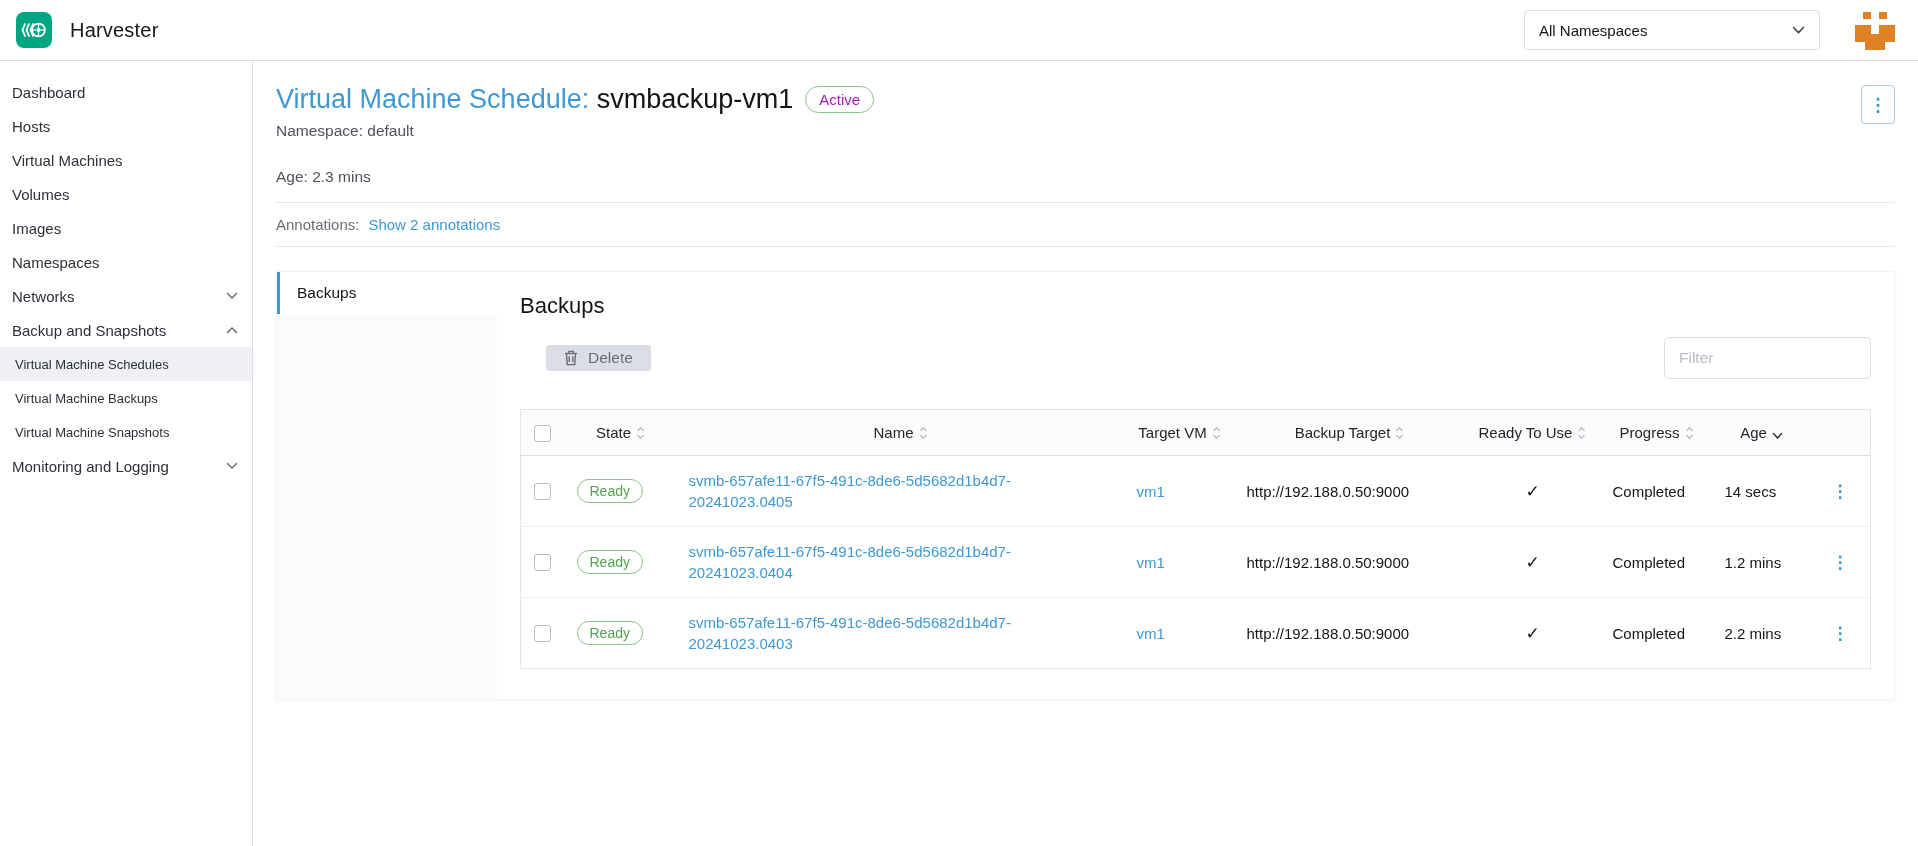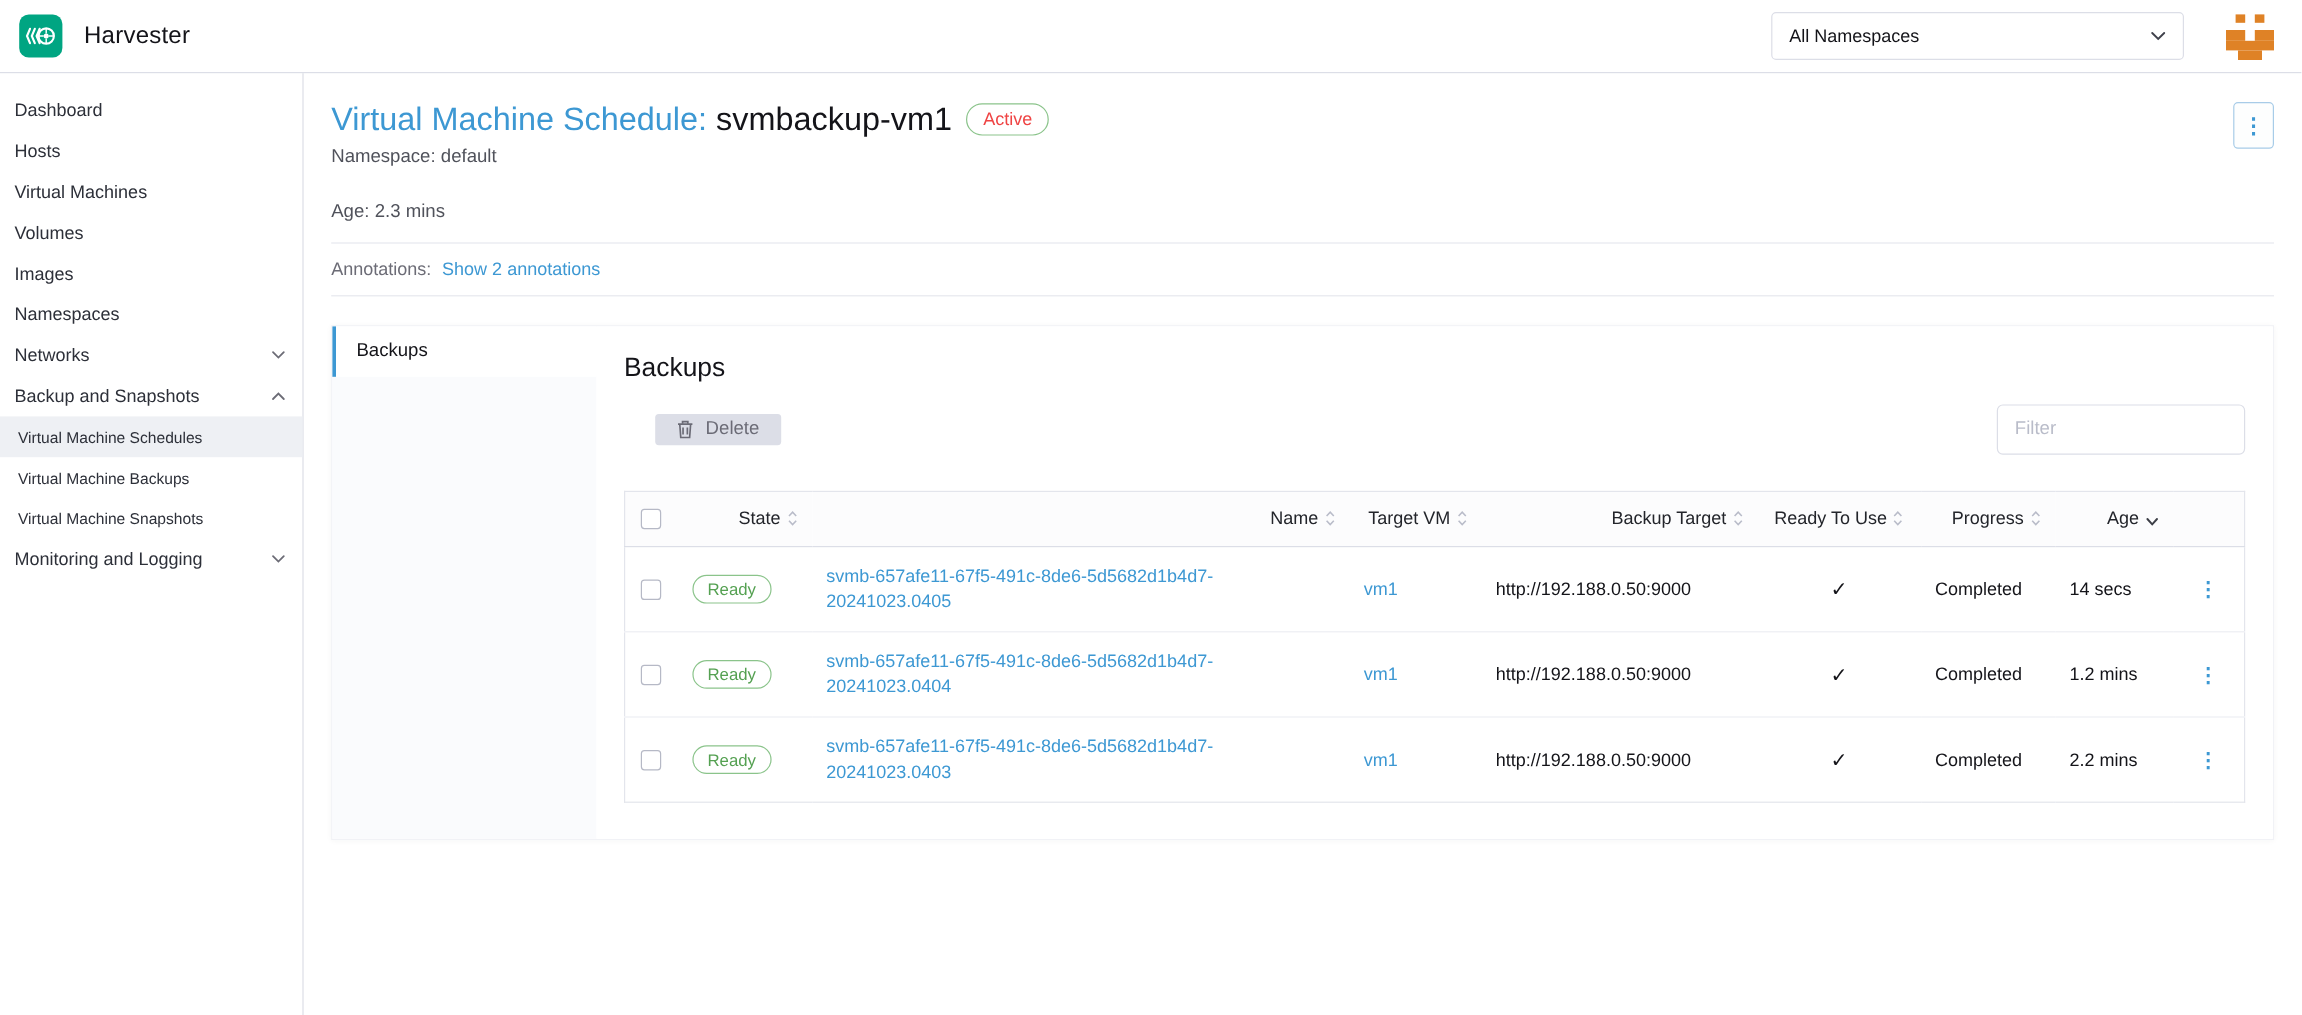--- a/index.html
+++ b/index.html
@@ -6,21 +6,21 @@
   html,body { width:1918px; height:846px; overflow:hidden; background:#fff;
               font-family:"Liberation Sans", sans-serif; color:#141419; }
 
   
   .app-header { height:61px; border-bottom:1px solid #dcdee7; display:flex;
                 align-items:center; padding:0 23px 0 16px; background:#fff; }
   .logo { width:36px; height:36px; border-radius:8px; background:#00a582;
           display:flex; align-items:center; justify-content:center; flex:none; }
   .brand { font-size:20px; margin-left:18px; color:#141419; letter-spacing:.2px; }
   .header-spacer { flex:1; }
-  .ns-select { width:344px; height:40px; border:1px solid #dcdee7; border-radius:4px;
+  .ns-select { width:296px; height:40px; border:1px solid #dcdee7; border-radius:4px;
                display:flex; align-items:center; justify-content:space-between;
                padding:0 14px; font-size:15px; color:#141419; background:#fff; cursor:pointer; }
   .avatar { width:40px; height:40px; margin-left:35px; flex:none; background:#fff; }
 
   
   .layout { display:flex; height:785px; }
   .sidebar { width:253px; flex:none; border-right:1px solid #dcdee7; padding-top:14px; }
   .nav-item { height:34px; display:flex; align-items:center; padding:0 14px 0 12px;
               font-size:15px; color:#2d3039; cursor:pointer; }
   .nav-item .lbl { flex:1; }
@@ -28,21 +28,21 @@
   .nav-item.active { background:#eef0f4; }
   .chev { flex:none; }
 
   main { flex:1; padding:22px 23px 0 23px; position:relative; }
 
   
   .title-row { display:flex; align-items:center; }
   .page-title { font-size:27px; font-weight:400; line-height:33px; }
   .page-title .type { color:#3d98d3; }
   .page-title .name { color:#141419; }
-  .state-badge { margin-left:12px; border:1px solid #8bc48b; color:#ef4444;
+  .state-badge { margin-left:12px; border:1px solid #8bc48b; color:#a21caf;
                  border-radius:999px; padding:3px 13px; font-size:15px; line-height:19px; }
   .page-actions { position:absolute; right:23px; top:24px; width:34px; height:39px;
                   border:1px solid #a8cce8; border-radius:4px; background:#fdfefe;
                   display:flex; align-items:center; justify-content:center;
                   color:#3d98d3; font-size:18px; font-weight:bold; cursor:pointer; }
   .meta-row { margin-top:6px; font-size:15.5px; color:#50525b; display:flex; gap:28px;flex-direction:column; }
 
   .annotations-row { margin-top:16px; border-top:1px solid #e6e8ee; border-bottom:1px solid #e6e8ee;
                      padding:13px 0; font-size:15px; display:flex; align-items:center; }
   .annotations-row .k { color:#6c6c76; margin-right:9px; }
@@ -65,21 +65,21 @@
                 color:#6b6b76; border:none; border-radius:3px; font-size:15.5px;
                 display:flex; align-items:center; gap:10px; font-family:inherit; }
   .filter-input { width:207px; height:42px; border:1px solid #dcdee7; border-radius:5px;
                   padding:0 14px; font-size:15.5px; color:#141419; outline:none;
                   font-family:inherit; }
   .filter-input::placeholder { color:#b9bcc9; }
 
   
   table { margin-top:30px; width:100%; border-collapse:collapse; border:1px solid #e3e5ec; }
   thead th { background:#fcfcfd; border-bottom:1px solid #dcdee7; height:46px;
-             font-weight:400; font-size:15px; color:#23252b; text-align:right;
+             font-weight:400; font-size:15px; color:#23252b; text-align:center;
              padding:0 12px; white-space:nowrap; }
   tbody td { padding:14px 12px; font-size:15px; vertical-align:middle; }
   tbody tr + tr td { border-top:1px solid #edeef3; }
   .c-center { text-align:center !important; }
   .c-check { width:44px; text-align:center; }
   .checkbox { display:inline-block; width:17px; height:17px; border:1px solid #b6b9c6;
               border-radius:3px; background:#fff; vertical-align:middle; cursor:pointer; }
   .badge-ready { display:inline-block; border:1px solid #8bc48b; color:#55a152;
                  border-radius:999px; padding:3px 12px; font-size:14px; }
   .name-link { display:inline-block; max-width:352px; line-height:1.4; }

